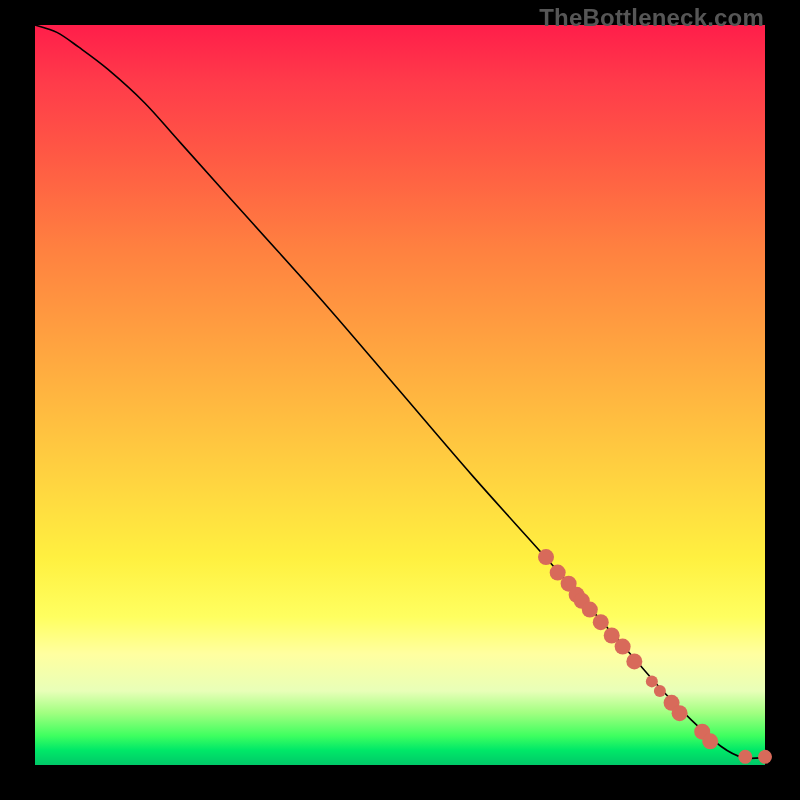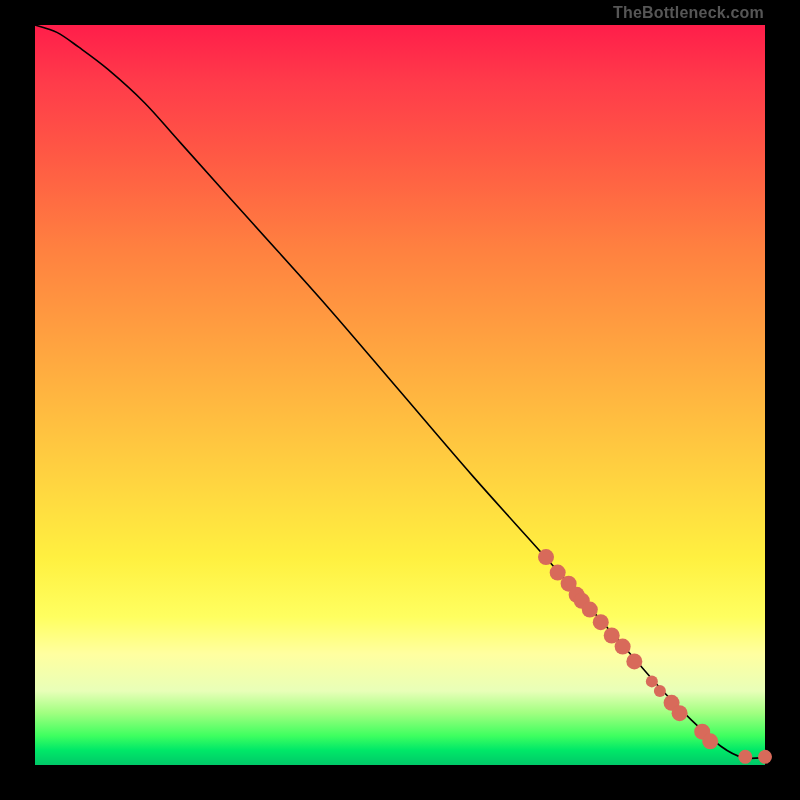--- a/index.html
+++ b/index.html
@@ -31,21 +31,21 @@
       #40ff60 96%,
       #00e868 98%,
       #00c868 100%
     );
   }
   .watermark {
     position: absolute;
     top: 4px;
     right: 36px;
     font-family: Arial, Helvetica, sans-serif;
-    font-size: 16px;
+    font-size: 24px;
     font-weight: 600;
     color: #565656;
     letter-spacing: 0.2px;
   }
   svg.overlay {
     position: absolute;
     left: 0; top: 0;
     width: 730px; height: 740px;
     overflow: visible;
   }

